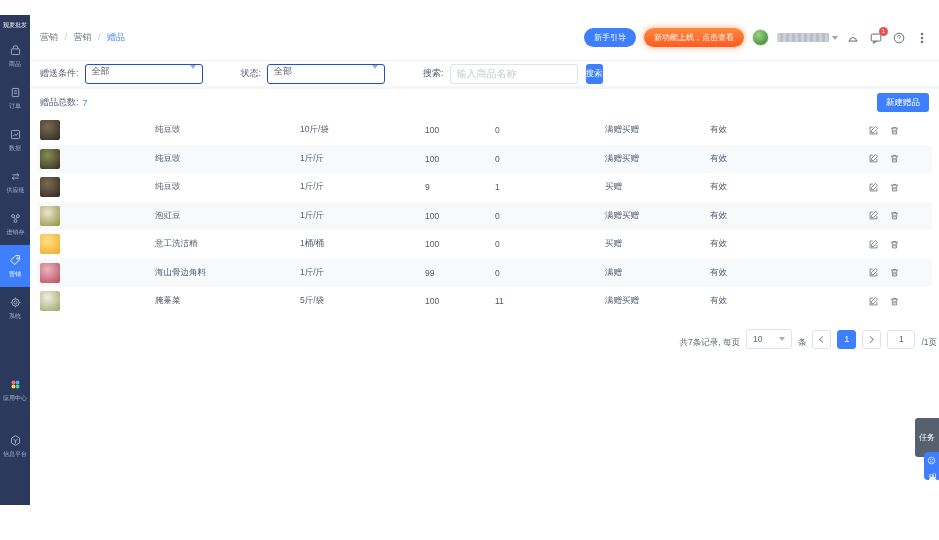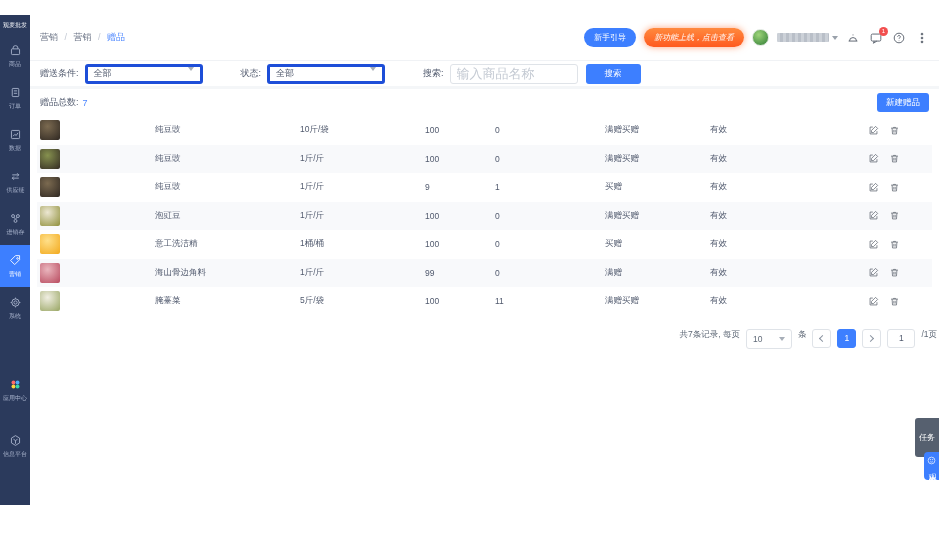--- a/index.html
+++ b/index.html
@@ -30,44 +30,44 @@
   .crumb .sep{margin:0 4px;color:#c3c9d3;}
   .crumb .current{color:#4d87ff;}
   .top-right{margin-left:auto;display:flex;align-items:center;gap:8px;}
   .hsearch{width:132px;height:20px;border:1px solid #e2e6eb;border-radius:3px;display:flex;align-items:center;padding:0 5px;}
   .hsearch input{border:none;outline:none;flex:1;font-size:8px;color:#515a6e;min-width:0;
                  font-family:"Liberation Sans",sans-serif;}
   .hsearch input::placeholder{color:#c4cad3;}
   .hsearch svg{width:10px;height:10px;stroke:#aab2bd;fill:none;stroke-width:1.3;}
   .pill{height:19px;display:flex;align-items:center;padding:0 10px;border-radius:10px;font-size:8px;color:#fff;cursor:pointer;white-space:nowrap;}
   .pill-blue{background:#3d7fff;}
-  .pill-orange{background:linear-gradient(180deg,#ff8a3e,#ff5a1f);box-shadow:0 0 7px rgba(255,106,43,.6);font-style:italic;}
+  .pill-orange{background:linear-gradient(180deg,#ff8a3e,#ff5a1f);box-shadow:0 0 7px rgba(255,106,43,.6);}
   .avatar{width:17px;height:17px;border-radius:50%;border:1px solid #dde6dd;
           background:radial-gradient(circle at 38% 32%,#9ed47a,#2f7d34);}
   .account{display:flex;align-items:center;gap:3px;cursor:pointer;}
   .masked{width:52px;height:9px;border-radius:1px;
           background:repeating-linear-gradient(90deg,#ccd1d8 0 3px,#b9bfc8 3px 6px);}
   .caret{width:0;height:0;border-left:3px solid transparent;border-right:3px solid transparent;border-top:4px solid #9aa1ab;}
   .tool-icons{display:flex;align-items:center;gap:9px;}
   .tico{position:relative;width:14px;height:14px;cursor:pointer;}
   .tico svg{width:14px;height:14px;stroke:#5f6671;fill:none;stroke-width:1.1;}
   .badge{position:absolute;top:-4px;right:-5px;min-width:9px;height:9px;border-radius:5px;background:#f24f4f;
          color:#fff;font-size:6px;display:flex;align-items:center;justify-content:center;padding:0 1px;}
 
   .filterbar{height:28px;display:flex;align-items:center;padding:0 10px;font-size:9px;color:#515a6e;
              border-bottom:3px solid #f4f6f8;}
   .flabel{margin-right:6px;white-space:nowrap;}
-  .select{width:118px;height:20px;border:3px solid #1d4ed8;border-radius:3px;background:#fff;
+  .select{width:118px;height:20px;border:1px solid #1d4ed8;border-radius:3px;background:#fff;
           display:flex;justify-content:space-between;padding:0 6px;cursor:pointer;}
   .chev{width:0;height:0;border-left:3px solid transparent;border-right:3px solid transparent;border-top:4px solid #a7aeb8;}
   .gap1{width:38px;}
-  .finput{width:128px;height:20px;border:1px solid #dfe3e8;border-radius:3px;padding:0 6px;font-size:13px;
+  .finput{width:128px;height:20px;border:1px solid #dfe3e8;border-radius:3px;padding:0 6px;font-size:10px;
           color:#515a6e;outline:none;font-family:"Liberation Sans",sans-serif;}
   .finput::placeholder{color:#c4cad3;}
-  .btn-blue{height:20px;padding:0 19px;background:#3d7fff;color:#fff;border:none;border-radius:3px;
+  .btn-blue{height:20px;padding:0 0;background:#3d7fff;color:#fff;border:none;border-radius:3px;
             font-size:8.5px;display:flex;align-items:center;cursor:pointer;margin-left:8px;
             font-family:"Liberation Sans",sans-serif;}
 
   .summaryrow{height:27px;display:flex;align-items:center;padding:0 10px;font-size:9px;}
   .total-val{color:#4d87ff;margin-left:4px;}
   .create-btn{margin-left:auto;height:19px;padding:0 9px;background:#3d7fff;color:#fff;border:none;
               border-radius:3px;font-size:8.5px;display:flex;align-items:center;cursor:pointer;
               font-family:"Liberation Sans",sans-serif;}
 
   
@@ -85,21 +85,21 @@
   .c7{width:158px;}
   .c8{width:64px;}
   .info-ic{width:9px;height:9px;}
   .info-ic circle{stroke:#aab2bd;fill:none;stroke-width:1;}
   .info-ic line{stroke:#aab2bd;stroke-width:1;}
   .gift-img{width:20px;height:20px;border-radius:2px;}
   .act{display:flex;align-items:center;gap:10px;}
   .act svg{width:11px;height:11px;stroke:#5f6671;fill:none;stroke-width:1.1;cursor:pointer;}
 
   
-  .pagination{display:flex;align-items:flex-start;justify-content:flex-end;gap:6px;margin:13px 2px 0 0;
+  .pagination{display:flex;align-items:flex-end;justify-content:flex-end;gap:6px;margin:13px 2px 0 0;
               font-size:8.5px;color:#606a78;}
   .pg-select{width:46px;height:20px;border:1px solid #dfe3e8;border-radius:3px;display:flex;align-items:center;
              justify-content:space-between;padding:0 6px;cursor:pointer;background:#fff;}
   .pg-btn{width:19px;height:19px;border:1px solid #dfe3e8;border-radius:3px;background:#fff;display:flex;
           align-items:center;justify-content:center;cursor:pointer;color:#8a93a0;}
   .pg-btn.current{background:#3d7fff;border-color:#3d7fff;color:#fff;font-size:8.5px;}
   .arr{width:5px;height:5px;border-left:1px solid #8a93a0;border-bottom:1px solid #8a93a0;}
   .arr.left{transform:rotate(45deg);margin-left:2px;}
   .arr.right{transform:rotate(-135deg);margin-right:2px;}
   .pg-input{width:28px;height:19px;border:1px solid #dfe3e8;border-radius:3px;text-align:center;

